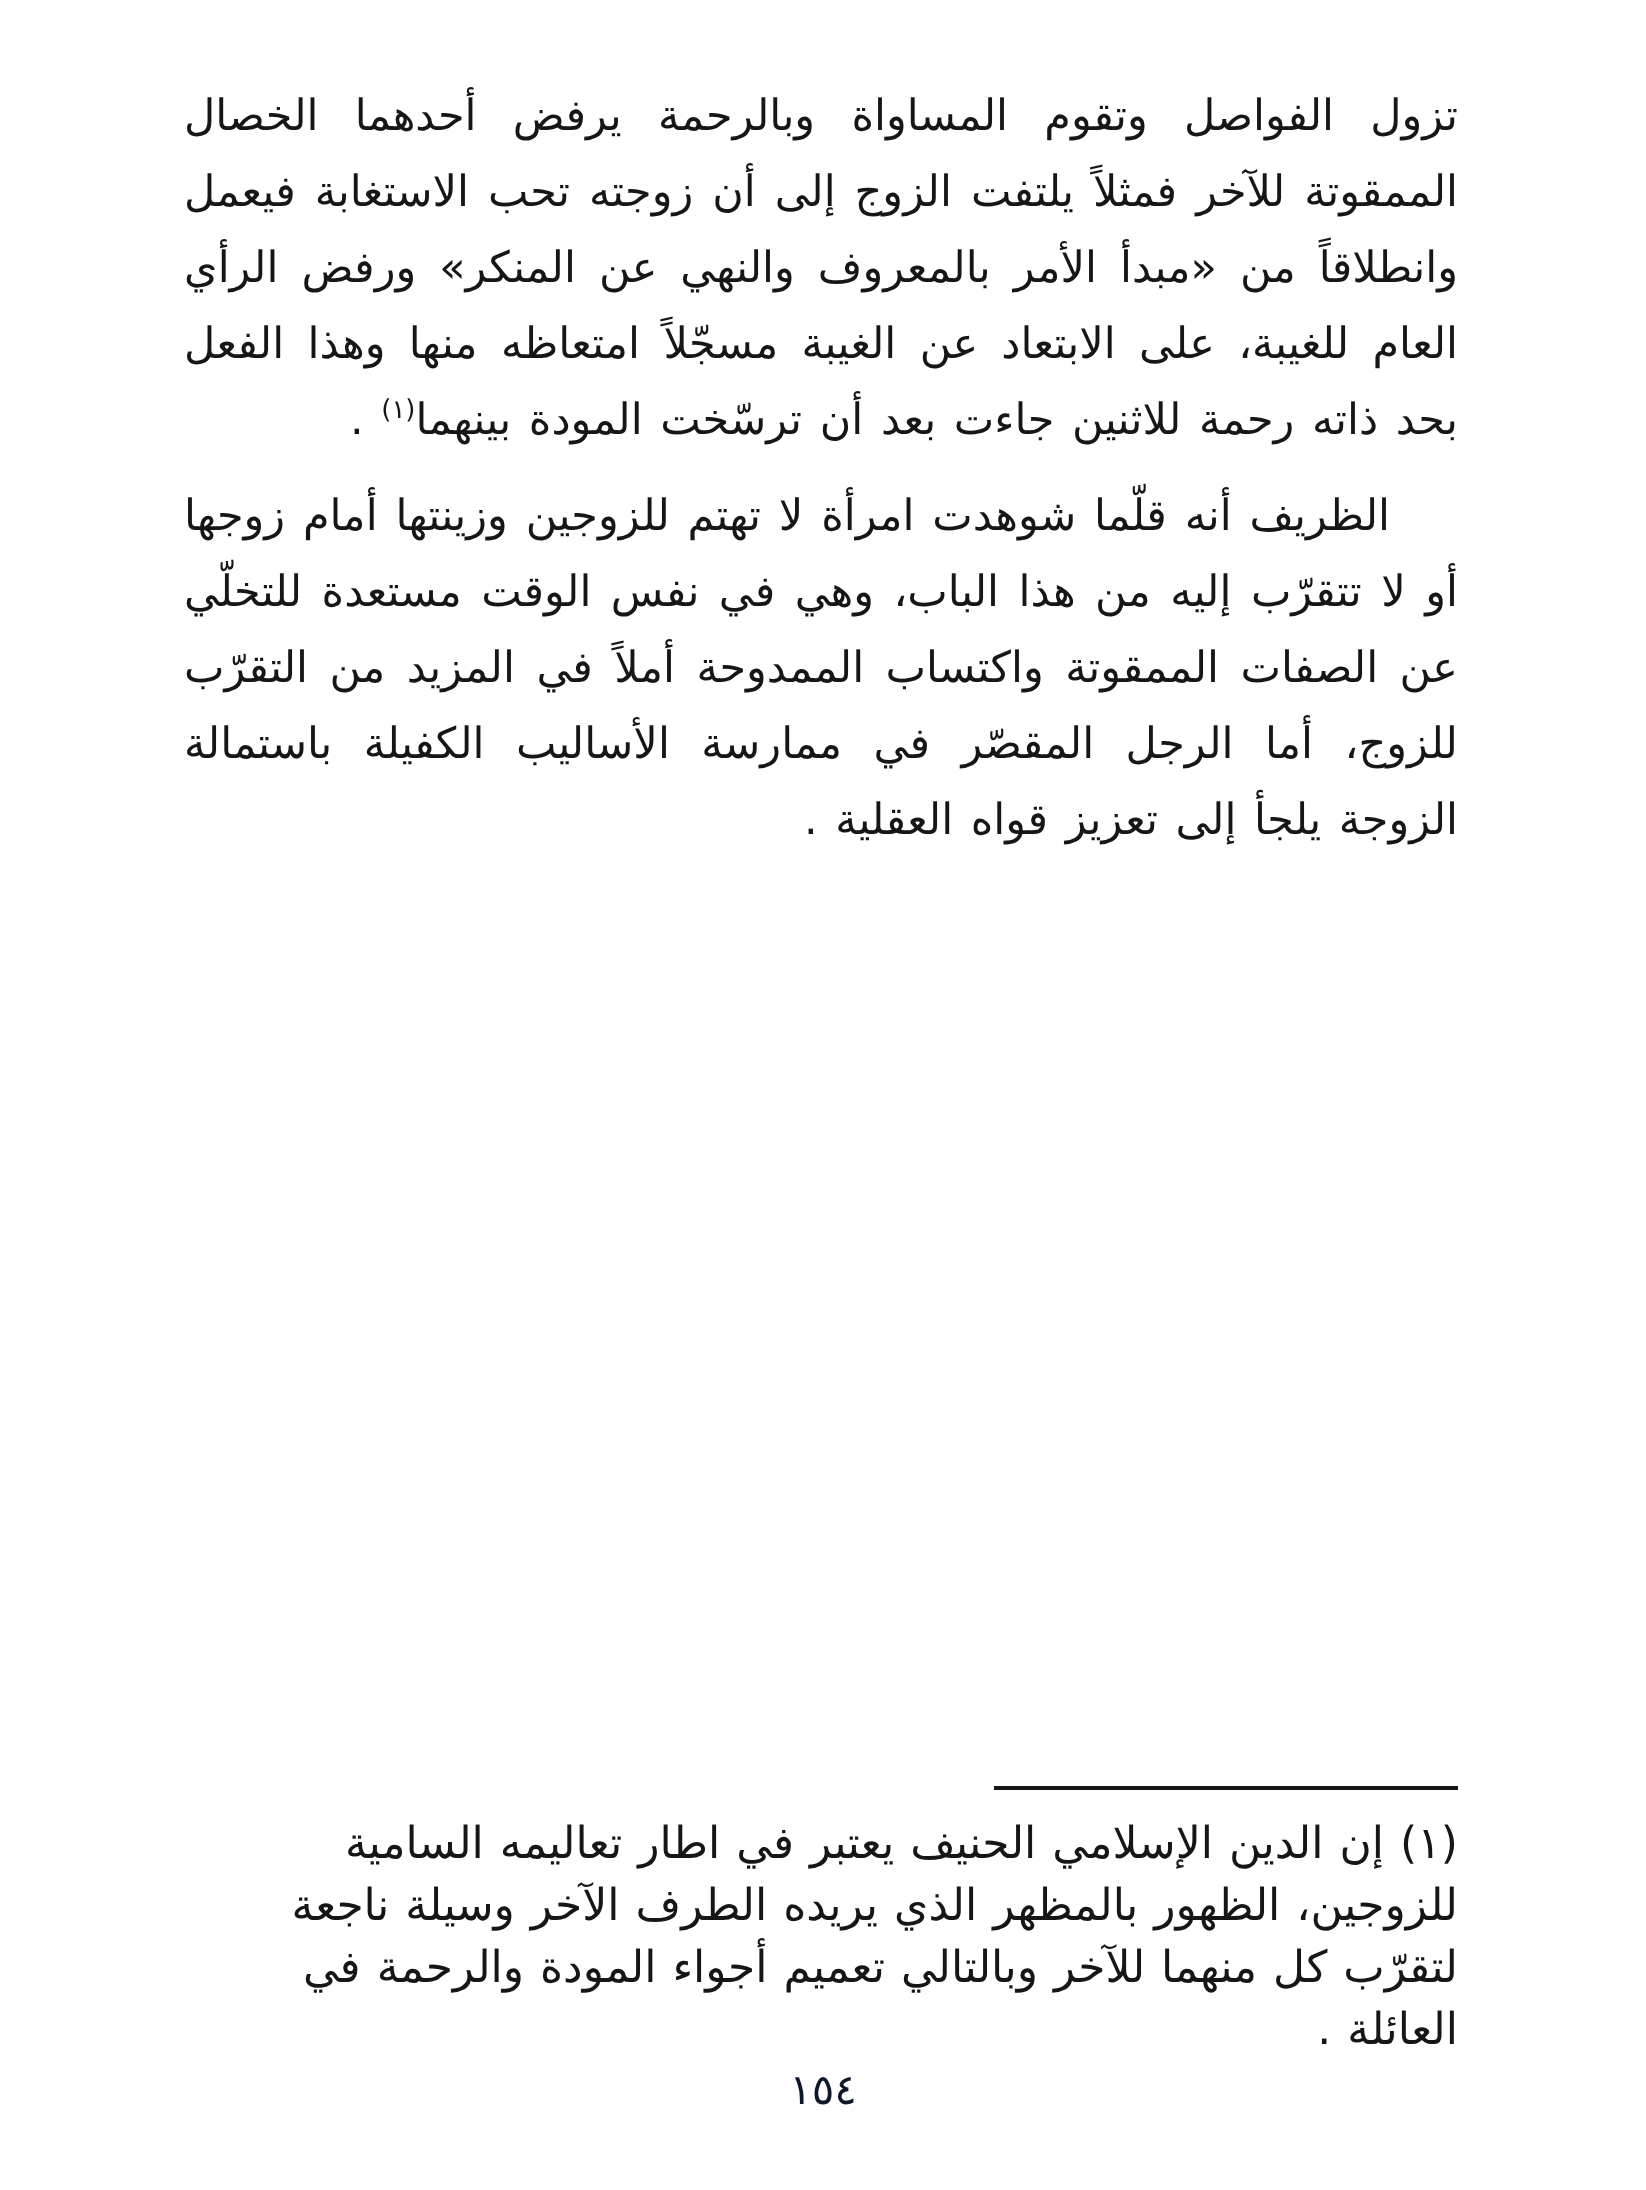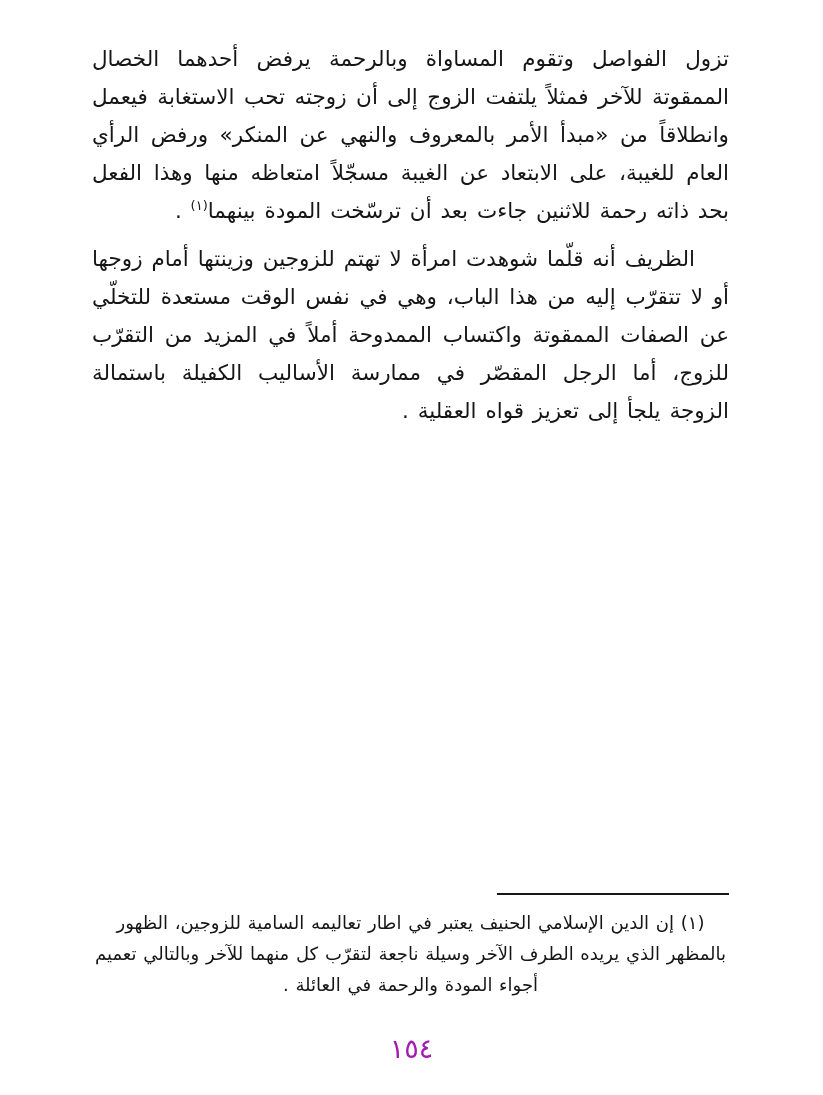--- a/index.html
+++ b/index.html
@@ -47,33 +47,33 @@
     left: 92px;
   }
   .fn-divider {
     width: 232px;
     height: 2px;
     background: #161616;
     margin: 0 0 12px 0; 
   }
   p.footnote-text {
     margin: 0;
-    font-size: 18px;
+    font-size: 22px;
     line-height: 31px;
-    text-align: center;
+    text-align: right;
     word-spacing: 1px;
   }
   .page-number {
     position: absolute;
     top: 1033px;
     left: 0;
     right: 0;
     text-align: center;
-    font-size: 27px;
-    color: #a21caf;
+    font-size: 21px;
+    color: #0f172a;
   }
 </style>
 </head>
 <body>
 
 <div class="page">
 
   <div class="text-block">
     <p class="body-par"><span>تزول الفواصل وتقوم المساواة وبالرحمة يرفض أحدهما الخصال الممقوتة للآخر فمثلاً يلتفت الزوج إلى أن زوجته تحب الاستغابة فيعمل وانطلاقاً من «مبدأ الأمر بالمعروف والنهي عن المنكر» ورفض الرأي العام للغيبة، على الابتعاد عن الغيبة مسجّلاً امتعاظه منها وهذا الفعل بحد ذاته رحمة للاثنين جاءت بعد أن ترسّخت المودة بينهما</span><sup class="fn-ref">(١)</sup><span> .</span></p>
 

